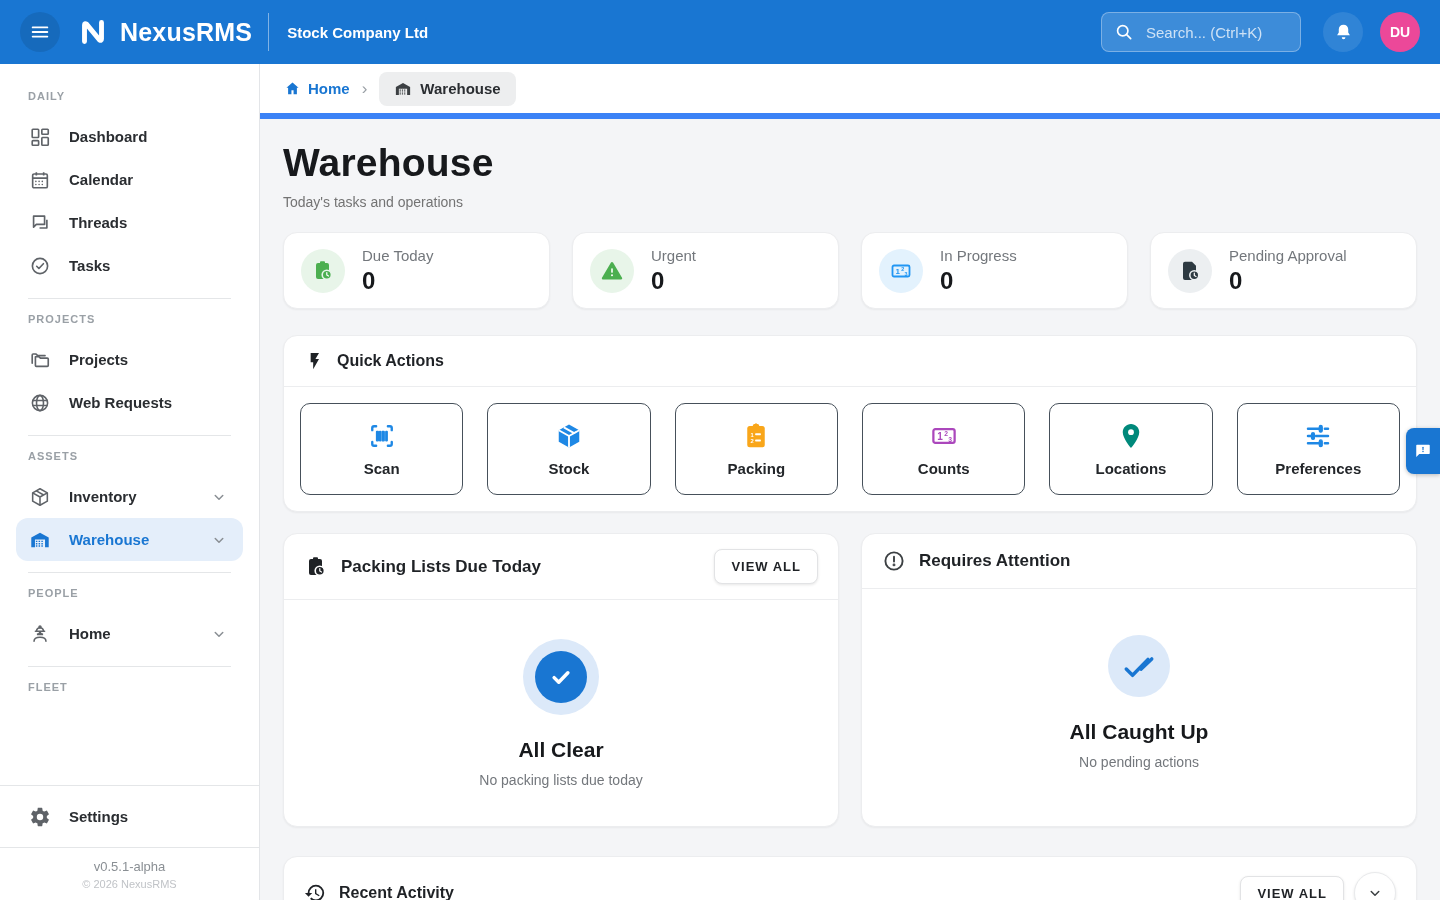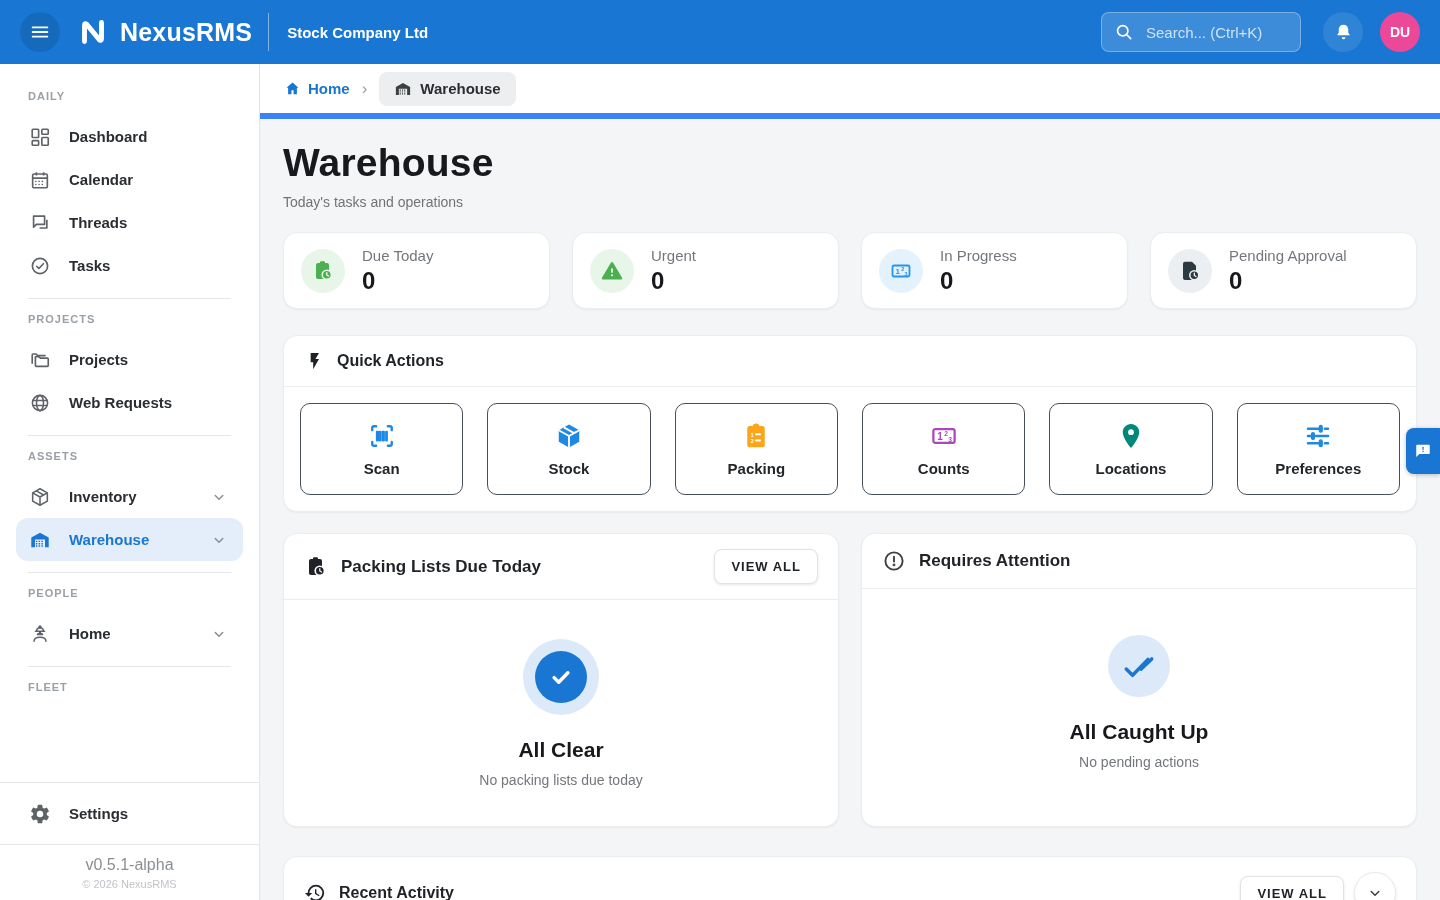--- a/index.html
+++ b/index.html
@@ -28,21 +28,21 @@
   .section-label { font-size:11px; font-weight:bold; letter-spacing:1px; color:#9AA0A6; margin:0 12px 13px; }
   .section-label.mt { margin-top:14px; }
   .side-item { height:43px; display:flex; align-items:center; padding:0 12px; border-radius:12px; cursor:pointer; }
   .side-item .ic { width:24px; display:flex; justify-content:center; }
   .side-item .lbl { font-size:15px; font-weight:bold; color:#2A2D31; margin-left:17px; flex:1; }
   .side-item.active { background:#E4EEFA; }
   .side-item.active .lbl { color:#1976D2; }
   .side-divider { height:1px; background:#E4E6E8; margin:11px 12px; }
   .settings-block { border-top:1px solid #E4E6E8; padding:9px 16px; background:#fff; }
   .side-footer { border-top:1px solid #E4E6E8; padding:11px 0 10px; text-align:center; }
-  .version { font-size:16px; color:#8A8F94; margin-bottom:4px; }
+  .version { font-size:13px; color:#8A8F94; margin-bottom:4px; }
   .copyright { font-size:11px; color:#C0C3C7; }
 
   
   .main { flex:1; display:flex; flex-direction:column; overflow:hidden; position:relative; }
   .breadcrumb-bar { height:55px; background:#fff; border-bottom:6px solid #3b82f6; display:flex; align-items:center; padding:0 24px; flex-shrink:0; }
   .crumb-home { display:flex; align-items:center; gap:7px; color:#1976D2; font-size:15px; font-weight:bold; cursor:pointer; }
   .crumb-sep { color:#9AA0A6; font-size:17px; margin:0 12px; }
   .crumb-pill { display:flex; align-items:center; gap:8px; background:#EDEEEF; border-radius:8px; padding:8px 15px; font-size:15px; font-weight:bold; color:#2A2D31; cursor:pointer; }
 
   .content { flex:1; overflow:hidden; padding:22px 23px 0; }

